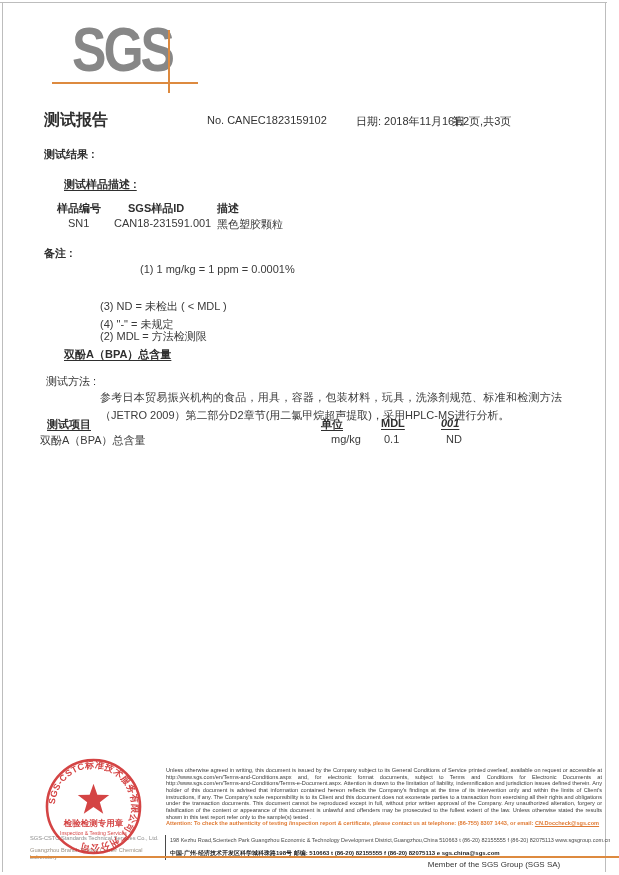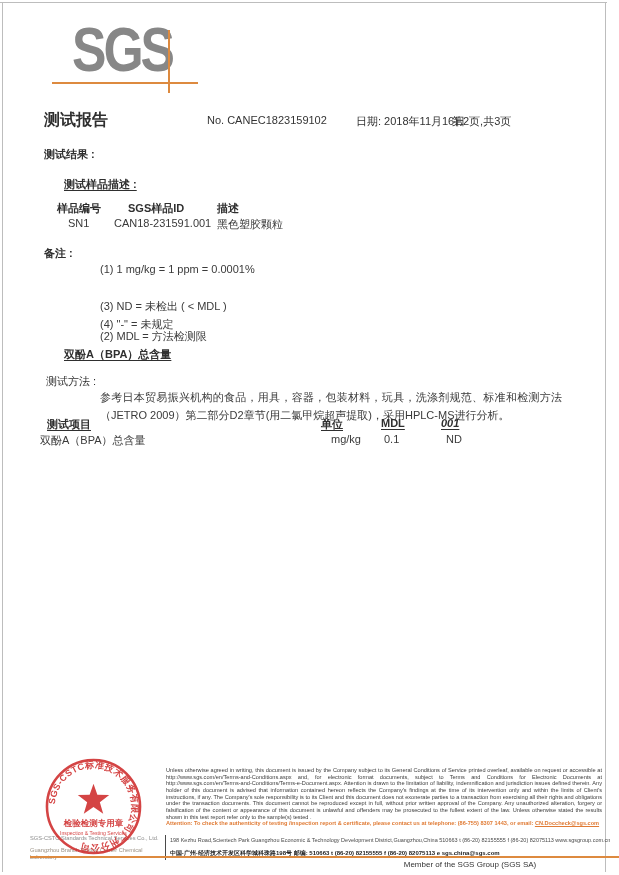--- a/index.html
+++ b/index.html
@@ -45,21 +45,21 @@
   #disclaimer-block { left: 166px; top: 767px; width: 436px; }
   #disclaimer-text { font-size: 5.6px; line-height: 6.65px; color: #3c3c3c; text-align: justify; }
   #attention-text { font-size: 5.6px; line-height: 6.65px; color: #e07b35; font-weight: bold; }
   #attention-email { font-size: 5.6px; line-height: 6.65px; color: #e07b35; font-weight: bold; text-decoration: underline; }
   #company-line1 { left: 30px; top: 835px; width: 138px; font-size: 5.7px; color: #8d8d8d; line-height: 6.5px; }
   #company-line2 { left: 30px; top: 847px; width: 140px; font-size: 5.7px; color: #9b9184; line-height: 6.5px; }
   #footer-divider { left: 165px; top: 835px; width: 1px; height: 25px; background: #4a4a4a; }
   #address-en { left: 170px; top: 837px; width: 440px; font-size: 5.5px; color: #4a4a4a; white-space: nowrap; }
   #address-cn { left: 170px; top: 849px; width: 440px; font-size: 6px; color: #222222; font-weight: bold; white-space: nowrap; }
   #footer-rule { left: 30px; top: 856px; width: 589px; height: 2px; }
-  #member-line { left: 350px; top: 860px; width: 240px; text-align: center; font-size: 8px; color: #333; }
+  #member-line { left: 374px; top: 860px; width: 240px; text-align: center; font-size: 8px; color: #333; }
   
   #stamp { left: 44px; top: 757px; width: 99px; height: 99px; opacity: 0.88; }
 </style>
 </head>
 <body>
 
 <div id="page">
 
   <div class="abs edge" style="left:0; top:2px; width:607px; height:1px;"></div>
   <div class="abs edge" style="left:2px; top:2px; width:1px; height:873px;"></div>
@@ -78,21 +78,21 @@
 
   <div class="abs lbl ul" id="sample-heading">测试样品描述 :</div>
   <div class="abs s-h" style="left:57px; top:201px;">样品编号</div>
   <div class="abs s-h" style="left:128px; top:201px;">SGS样品ID</div>
   <div class="abs s-h" style="left:217px; top:201px;">描述</div>
   <div class="abs txt" style="left:68px; top:217px;">SN1</div>
   <div class="abs txt" style="left:114px; top:217px;">CAN18-231591.001</div>
   <div class="abs txt" style="left:217px; top:217px;">黑色塑胶颗粒</div>
 
   <div class="abs lbl" id="notes-heading">备注 :</div>
-  <div class="abs note-item" style="top:263px;">(1) 1 mg/kg = 1 ppm = 0.0001%</div>
+  <div class="abs note-item" style="top:263px;margin-left:40px;">(1) 1 mg/kg = 1 ppm = 0.0001%</div>
   <div class="abs note-item" style="top:281px;margin-top:48px;">(2) MDL = 方法检测限</div>
   <div class="abs note-item" style="top:299px;">(3) ND = 未检出 ( &lt; MDL )</div>
   <div class="abs note-item" style="top:317px;">(4) "-" = 未规定</div>
 
   <div class="abs lbl ul" id="bpa-heading">双酚A（BPA）总含量</div>
   <div class="abs lbl" id="method-label" style="font-weight:normal;">测试方法 :</div>
   <div class="abs" id="method-text">参考日本贸易振兴机构的食品，用具，容器，包装材料，玩具，洗涤剂规范、标准和检测方法（JETRO 2009）第二部分D2章节(用二氯甲烷超声提取)，采用HPLC-MS进行分析。</div>
 
   <div class="abs th" style="left:47px; top:417px;">测试项目</div>
   <div class="abs th" style="left:321px; top:417px;">单位</div>

